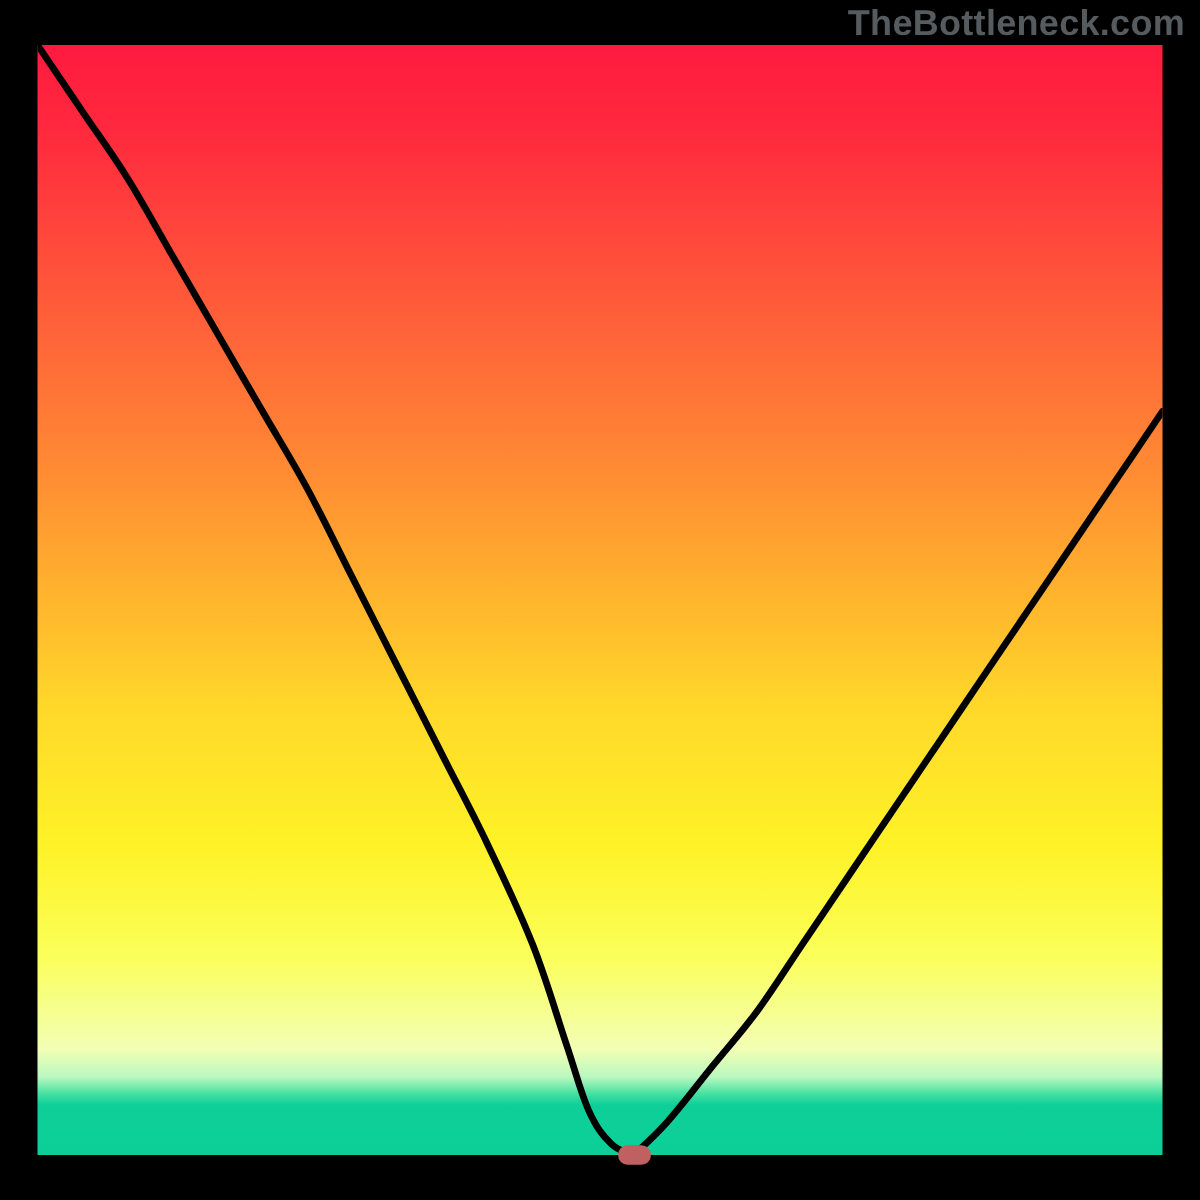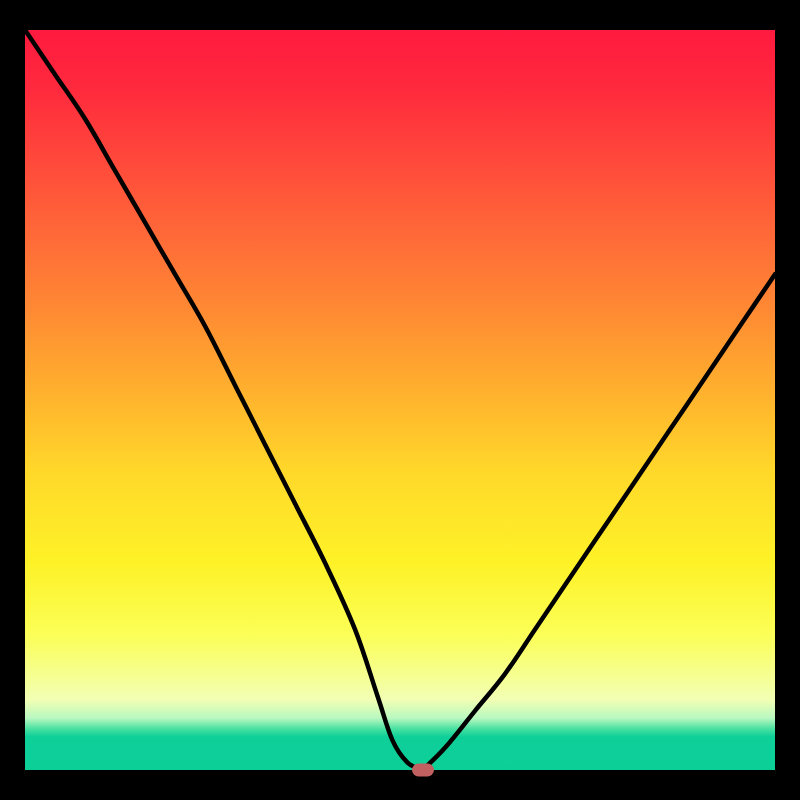--- a/index.html
+++ b/index.html
@@ -63,20 +63,21 @@
     height: 13px;
     background: #c06060;
     border-radius: 7px;
     transform: translate(-50%, -50%);
   }
 </style>
 </head>
 <body>
 
 <div class="frame">
+  <div class="attribution">TheBottleneck.com</div>
 
   <div class="plot">
     <svg class="curve" viewBox="0 0 750 740" preserveAspectRatio="none">
       <path fill="none" stroke="#000" stroke-width="4.5" stroke-linecap="round" id="path-left" d="M 0 0 C 5.3999999999999995 7.992000000000016, 19.200000000000003 28.4160000000001, 30 44.40000000000009 C 40.8 60.384000000000086, 49.2 71.48399999999998, 60 88.79999999999995 C 70.8 106.11599999999993, 79.2 121.95199999999991, 90 140.5999999999999 C 100.8 159.2479999999999, 109.2 173.75199999999995, 120 192.39999999999998 C 130.8 211.048, 139.2 225.552, 150 244.2 C 160.8 262.848, 169.2 276.02, 180 296 C 190.8 315.98, 199.20000000000002 333.888, 210.00000000000003 355.2 C 220.80000000000004 376.512, 229.20000000000002 393.08799999999997, 240 414.4 C 250.79999999999998 435.712, 259.2 452.288, 270 473.6 C 280.8 494.91200000000003, 289.2 510.15599999999995, 300 532.8 C 310.8 555.444, 320.55 575.424, 330 599.4 C 339.45 623.376, 345.75 646.02, 352.5 666 C 359.25 685.98, 362.1 698.4119999999999, 367.5 710.4 C 372.9 722.388, 377.1 727.272, 382.5 732.6 C 387.9 737.928, 394.8 738.668, 397.5 740"></path>
       <path fill="none" stroke="#000" stroke-width="4.5" stroke-linecap="round" id="path-right" d="M 397.5 740 C 401.55 736.004, 410.55000000000007 728.456, 420.00000000000006 717.8 C 429.45000000000005 707.1439999999999, 439.2 694.12, 450 680.8 C 460.8 667.4799999999999, 469.2 658.452, 480 643.8 C 490.8 629.1479999999999, 499.20000000000005 615.384, 510.00000000000006 599.4 C 520.8000000000001 583.4159999999999, 529.2 570.984, 540 555 C 550.8 539.016, 559.2 526.5840000000001, 570 510.6 C 580.8 494.61600000000004, 589.2 482.18399999999997, 600 466.2 C 610.8 450.216, 619.2 437.784, 630 421.8 C 640.8 405.81600000000003, 649.2 393.38400000000007, 660 377.40000000000003 C 670.8 361.416, 679.2 348.9839999999999, 690 332.99999999999994 C 700.8 317.01599999999996, 709.2 304.584, 720 288.6 C 730.8 272.61600000000004, 744.6 252.192, 750 244.2"></path>
     </svg>
     <div class="minimum-marker" id="min-marker" style="left: 397.5px; top: 740px;"></div>
   </div>
 </div>
 

